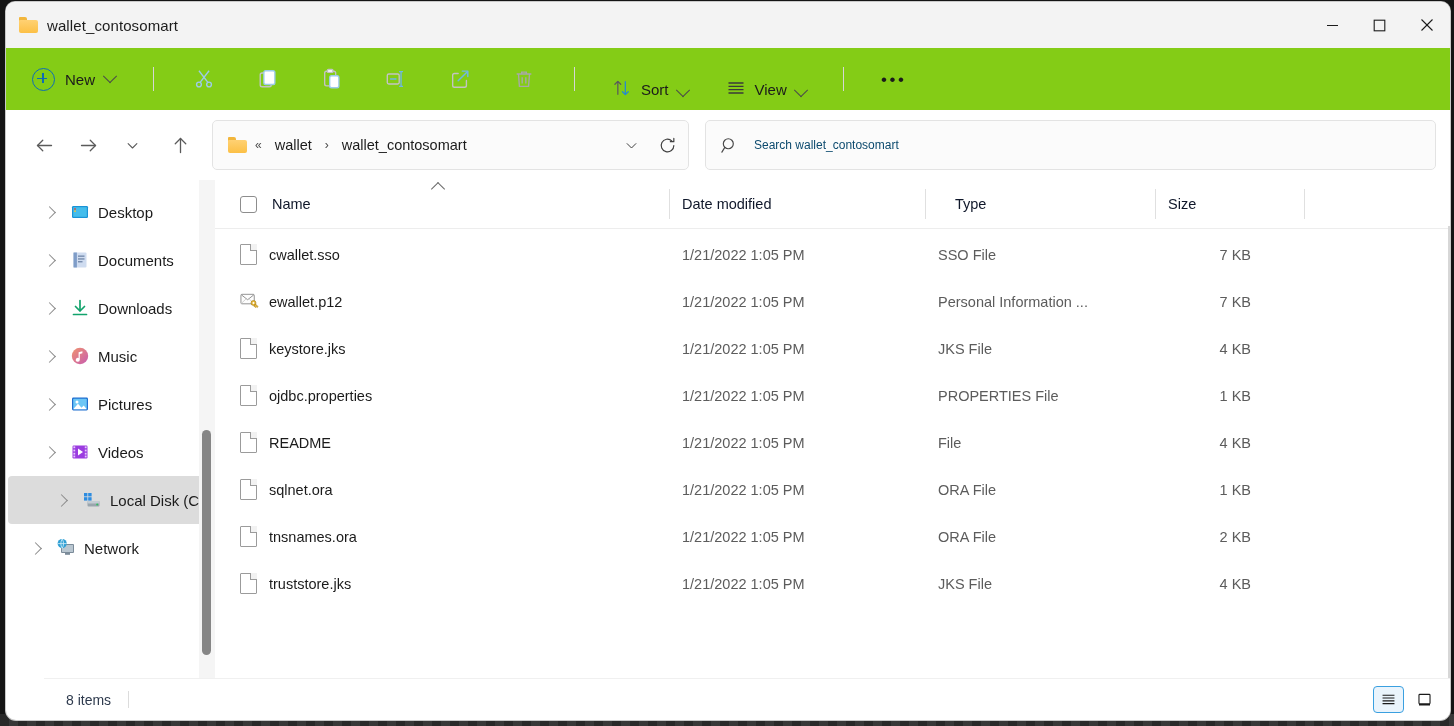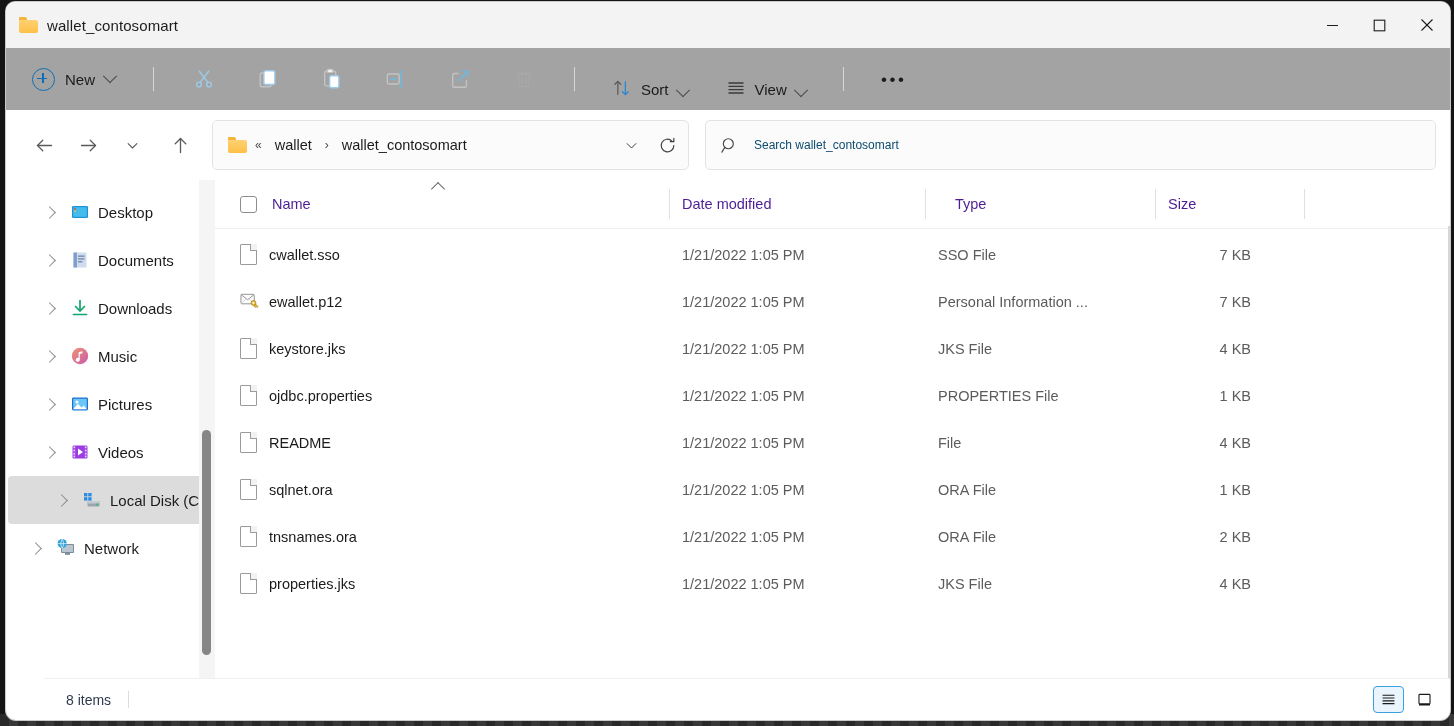--- a/index.html
+++ b/index.html
@@ -87,21 +87,21 @@
     height: 46px;
     display: flex;
     align-items: center;
     justify-content: center;
     color: #1c1c1c;
   }
 
   
   .cmdbar {
     height: 62px;
-    background: #a3a3a3;
+    background: #84cc16;
     display: flex;
     align-items: center;
     padding: 0 10px 0 18px;
     gap: 16px;
     flex: 0 0 auto;
   }
   .newbtn {
     display: flex;
     align-items: center;
     gap: 10px;
@@ -238,21 +238,21 @@
 
   
   .filepane{ flex:1 1 auto; display:flex; flex-direction:column; min-width:0; position:relative;}
   .colhead{
     height:48px; display:flex; align-items:center;
     border-bottom:1px solid #ededed;
     flex:0 0 auto; position:relative;
     padding-left: 17px;
   }
   .ch{
-    font-size:14.5px; color:#4c1d95;
+    font-size:14.5px; color:#0f172a;
     height:100%; display:flex; align-items:center;
     position:relative; cursor:default;
   }
   .ch + .ch::before{
     content:""; position:absolute; left:0; top:9px; bottom:9px; width:1px; background:#e0e0e0;
   }
   .ch-name{ width:429px; padding-left:8px; gap:15px; display:flex; align-items:center;}
   .ch-date{ width:243px; padding-left:13px;}
   .ch-type{ width:200px; padding-left:30px;}
   .ch-size{ width:136px; padding-left:13px;}
@@ -784,21 +784,21 @@
               <span>2 KB</span>
             </div>
         </div>
 
         <div class="row">
           <div class="cell-name">
             <span class="fileico">
                 <span class="pg"></span>
                 <span class="fold"></span>
               </span>
-            <span class="fname">properties.jks</span>
+            <span class="fname">truststore.jks</span>
           </div>
           <div class="cell-date meta">1/21/2022 1:05 PM</div>
           <div class="cell-type meta">JKS File</div>
           <div class="cell-size meta">
               <span>4 KB</span>
             </div>
         </div>
 
       </div>
       <div class="right-edge"></div>

